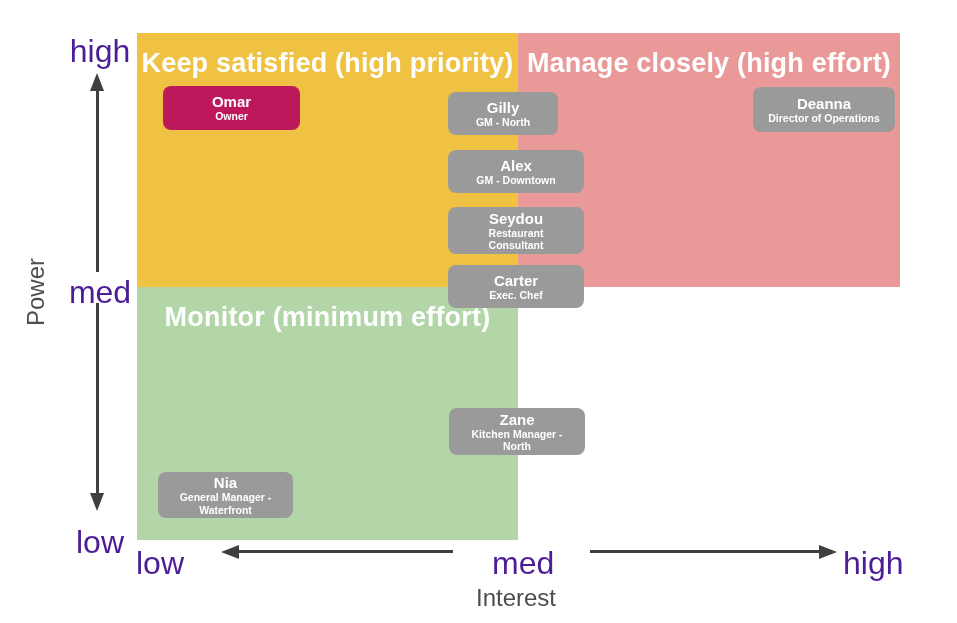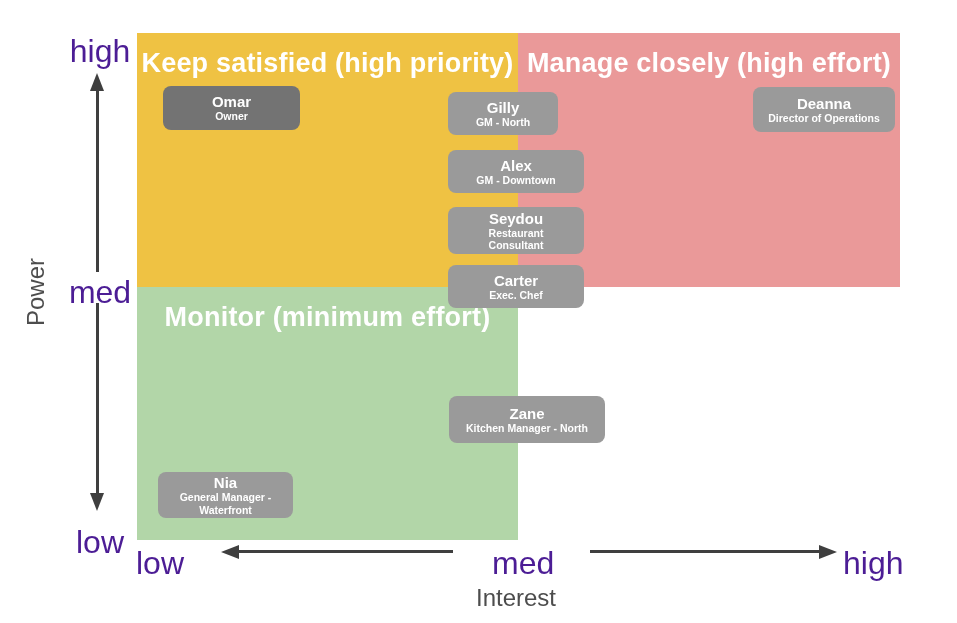--- a/index.html
+++ b/index.html
@@ -27,21 +27,21 @@
   }
   .card-name{font-size:15px;font-weight:bold;line-height:17px;}
   .card-role{font-size:10.5px;font-weight:bold;line-height:12.5px;}
   .c-omar   {left:163px;top: 86px;width:137px;height:44px;}
   .c-gilly  {left:448px;top: 92px;width:110px;height:43px;}
   .c-alex   {left:448px;top:150px;width:136px;height:43px;}
   .c-seydou {left:448px;top:207px;width:136px;height:47px;}
   .c-carter {left:448px;top:265px;width:136px;height:43px;}
   .c-deanna {left:753px;top: 87px;width:142px;height:45px;justify-content:center;}
   .c-nia    {left:158px;top:472px;width:135px;height:46px;}
-  .c-zane   {left:449px;top:396px;width:156px;height:47px;}
+  .c-zane   {left:449px;top:408px;width:136px;height:47px;}
   .c-larissa{left:449px;top:472px;width:135px;height:46px;}
   
   .tick{position:absolute;font-size:32px;color:#4c1d95;}
   .tick-p-high{left:60px;top:33px;width:80px;text-align:center;}
   .tick-p-med {left:60px;top:274px;width:80px;text-align:center;}
   .tick-p-low {left:60px;top:524px;width:80px;text-align:center;}
   .tick-i-low {left:130px;top:545px;width:60px;text-align:center;}
   .tick-i-med {left:492px;top:545px;width:60px;text-align:center;}
   .tick-i-high{left:843px;top:545px;width:60px;text-align:center;}
   .axis-title{position:absolute;font-size:24px;color:#4d4d4d;}
@@ -88,21 +88,21 @@
 
   <div class="tick tick-i-low">low</div>
   <div class="tick tick-i-med">med</div>
   <div class="tick tick-i-high">high</div>
   <div class="ahead head-left"></div>
   <div class="aline h-line-left"></div>
   <div class="aline h-line-right"></div>
   <div class="ahead head-right"></div>
   <div class="axis-title interest-title">Interest</div>
 
-  <div class="card c-omar" style="background-color: #737373;">
+  <div class="card c-omar" style="background-color: #be185d;">
     <div class="card-name">Omar</div>
     <div class="card-role">Owner</div>
   </div>
   <div class="card c-gilly" style="background-color: rgb(154, 154, 154);">
     <div class="card-name">Gilly</div>
     <div class="card-role">GM - North</div>
   </div>
   <div class="card c-alex" style="background-color: rgb(154, 154, 154);">
     <div class="card-name">Alex</div>
     <div class="card-role">GM - Downtown</div>

